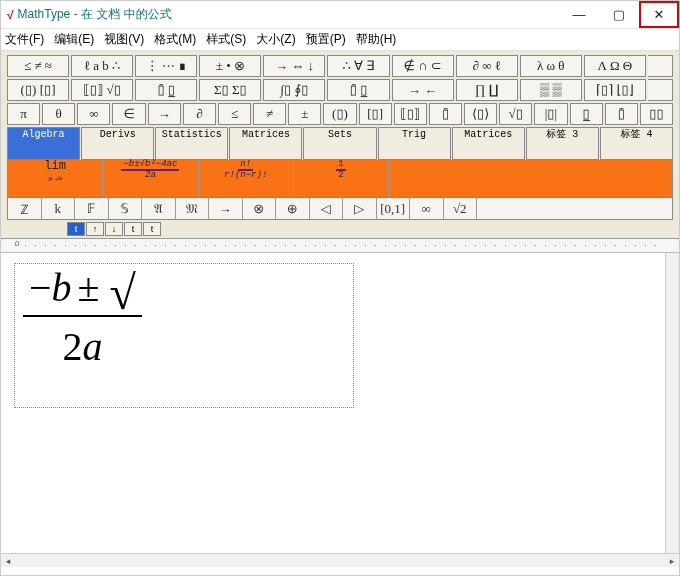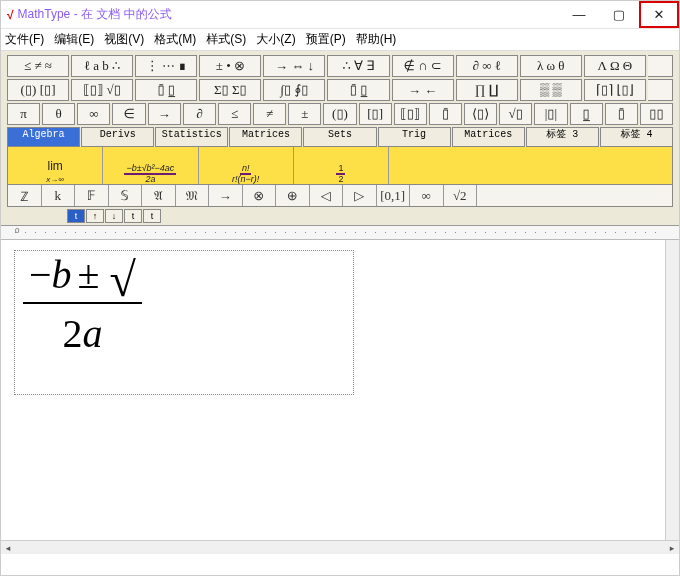--- a/index.html
+++ b/index.html
@@ -1,32 +1,32 @@
 <!DOCTYPE html>
 <html><head>
 <meta charset="utf-8">
 <style>
   * { box-sizing: border-box; margin: 0; padding: 0; }
   body { font-family: "Microsoft YaHei", Arial, sans-serif; font-size: 12px; background: #fff; width: 680px; height: 576px; overflow: hidden; border: 1px solid #ccc; }
   .titlebar { height: 28px; display: flex; align-items: center; padding: 0 0 0 6px; border-bottom: 1px solid #e5e5e5; background: #fff; }
   .titlebar .logo { color: #d00; font-weight: bold; margin-right: 4px; }
-  .titlebar .title { flex: 1; font-size: 12px; color: #8b5cf6; }
+  .titlebar .title { flex: 1; font-size: 12px; color: #0f766e; }
   .winbtns { display: flex; height: 100%; }
   .winbtn { width: 40px; height: 100%; display: flex; align-items: center; justify-content: center; font-family: Arial; font-size: 13px; color: #222; }
   .winbtn.close { border: 2px solid #d00; }
   .menubar { height: 22px; display: flex; align-items: center; padding: 0 4px; gap: 10px; font-size: 12px; color: #000; border-bottom: 1px solid #ddd; }
   .toolarea { background: #ece9d8; padding: 4px 6px 2px 6px; border-bottom: 1px solid #999; }
   .palettes { display: flex; gap: 2px; margin-bottom: 2px; }
   .pal { border: 1px solid #888; background: #f5f4ee; height: 22px; display: flex; align-items: center; justify-content: center; font-family: 'Times New Roman', serif; font-size: 13px; color: #222; flex: 1; min-width: 0; white-space: nowrap; overflow: hidden; }
   .pal.last { flex: 0.4; border-left: none; }
   .tabs { display: flex; gap: 1px; margin-top: 2px; }
-  .tab { border: 1px solid #888; background: #f0ece0; height: 20px; line-height: 14px; font-size: 10px; text-align: center; font-family: 'Courier New', monospace; flex: 1; }
+  .tab { border: 1px solid #888; background: #f0ece0; height: 33px; line-height: 14px; font-size: 10px; text-align: center; font-family: 'Courier New', monospace; flex: 1; }
   .tab.active { background: #3a6fd8; color: #fff; }
   .templates { display: flex; border: 1px solid #888; border-top: none; height: 38px; }
-  .tmpl { border-right: 1px solid #999; flex: 1; display: flex; align-items: flex-end; justify-content: center; font-family: Liberation Sans, sans-serif; font-size: 12px; color: #222; line-height: 1; background: #fde047; }
+  .tmpl { border-right: 1px solid #999; flex: 1; display: flex; align-items: flex-start; justify-content: center; font-family: Liberation Mono, monospace; font-size: 12px; color: #222; line-height: 1; background: #f97316; }
   .tmpl:last-child { border-right: none; flex: 3; }
   .syms { display: flex; border: 1px solid #888; border-top: none; height: 22px; }
   .sym { border-right: 1px solid #999; flex: 1; display: flex; align-items: center; justify-content: center; font-family: 'Times New Roman', serif; font-size: 13px; color: #333; background: #f5f4ee; }
   .sym:last-child { border-right: none; flex: 6; }
   .tinybar { display: flex; gap: 1px; margin-top: 2px; padding-left: 60px; }
   .tinybtn { width: 18px; height: 14px; border: 1px solid #888; background: #f3f1e6; font-size: 9px; display: flex; align-items: center; justify-content: center; }
   .tinybtn.active { background: #2a5fc8; color: #fff; }
   .ruler { height: 14px; background: #f6f6f6; border-bottom: 1px solid #bbb; position: relative; font-size: 8px; color: #666; padding: 0 14px; }
   .ruler::before { content: ""; position: absolute; left: 14px; right: 14px; top: 6px; height: 1px; background: repeating-linear-gradient(to right, #888 0, #888 1px, transparent 1px, transparent 10px); }
   .workspace { position: relative; background: #fff; height: 300px; overflow: hidden; }

